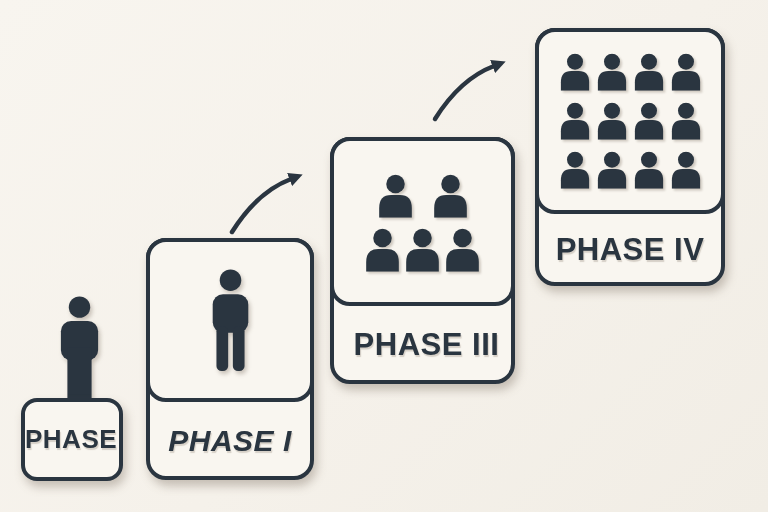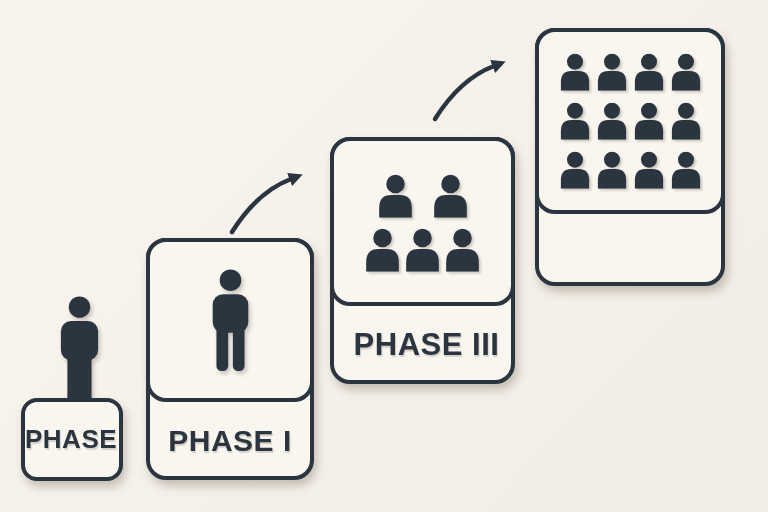--- a/index.html
+++ b/index.html
@@ -30,21 +30,21 @@
   .label-area{
     position:absolute;left:0;right:0;bottom:0;
     display:flex;align-items:center;justify-content:center;
   }
   .phase-label{
     color:#2a3540;font-weight:bold;letter-spacing:.5px;
     text-shadow:1px 2px 1px rgba(110,95,80,.25);
     white-space:nowrap;
   }
   
-  .card-phase1{left:146px;top:238px;width:160px;height:234px;}
+  .card-phase1{left:146px;top:238px;width:160px;height:234px;font-style:italic;}
   .card-phase1 .icon-area{height:164px;}
   .card-phase1 .label-area{height:70px;font-size:30px;}
   .card-phase3{left:330px;top:137px;width:177px;height:239px;}
   .card-phase3 .icon-area{height:169px;}
   .card-phase3 .label-area{height:70px;font-size:31px;padding-left:8px;}
   .card-phase4{left:535px;top:28px;width:182px;height:250px;}
   .card-phase4 .icon-area{height:186px;}
   .card-phase4 .label-area{height:64px;font-size:31px;}
   
   .pedestal{
@@ -208,15 +208,18 @@
             </svg>
             <svg class="bust" viewBox="0 0 34 40">
               <use href="#sym-bust"></use>
             </svg>
             <svg class="bust" viewBox="0 0 34 40">
               <use href="#sym-bust"></use>
             </svg>
           </div>
       </div>
     </div>
+    <div class="label-area">
+      <span class="phase-label">PHASE IV</span>
+    </div>
   </div>
 
 </div>
 
 </body></html>

